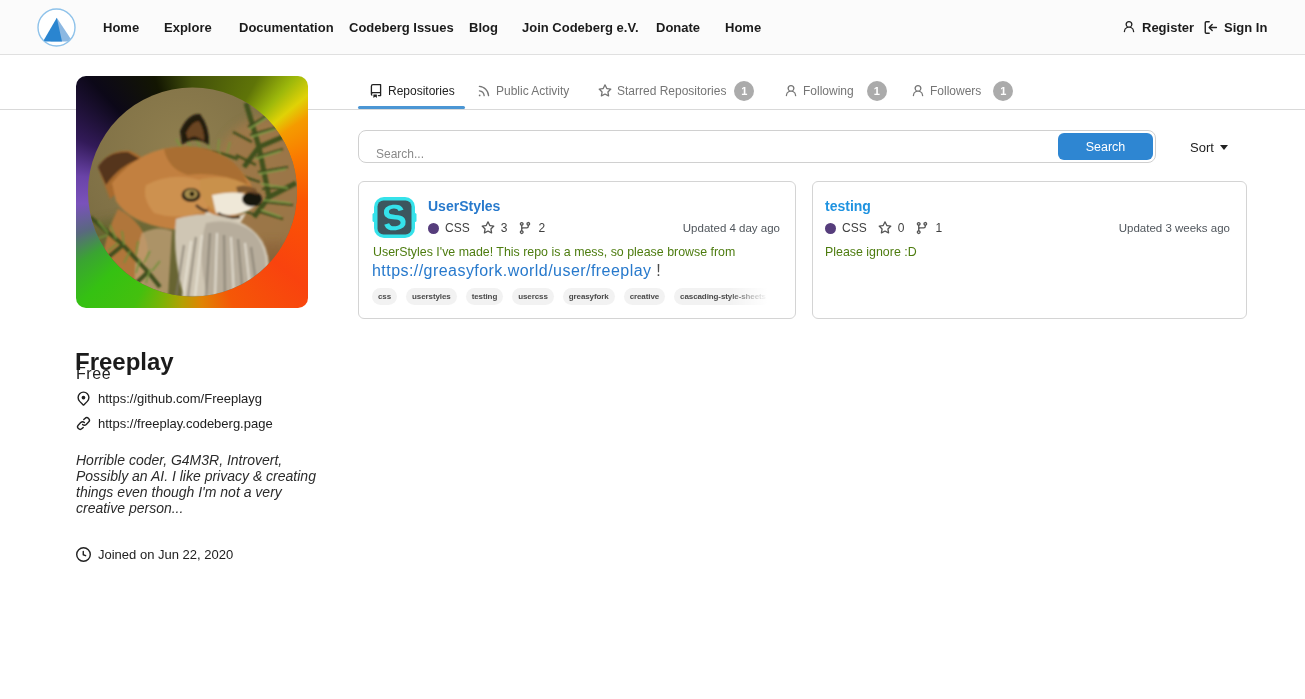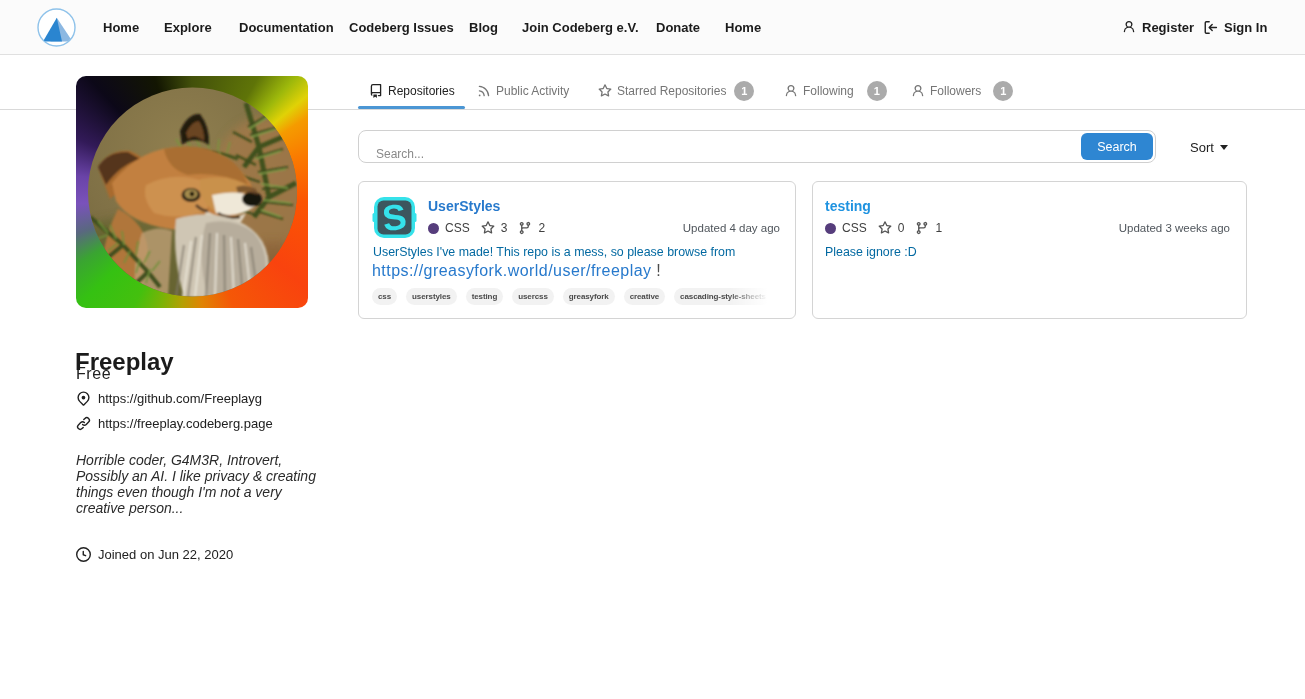--- a/index.html
+++ b/index.html
@@ -16,33 +16,33 @@
 #tabline { position:absolute; left:0; top:108.5px; width:1305px; height:1px; background:#d9d9d9; }
 #tabunderline { position:absolute; left:358px; top:106px; width:107px; height:3.2px; background:#4b96d4; border-radius:2px; }
 .tab { position:absolute; top:82px; height:18px; display:flex; align-items:center; font-size:12px; color:#757575; white-space:nowrap; }
 .tab.active { color:#212121; }
 .tab svg { margin-right:5px; }
 .badge { display:inline-block; margin-left:8px; width:20px; height:20px; border-radius:10px; background:#ababab; color:#fff; font-size:11px; font-weight:bold; text-align:center; line-height:20px; }
 
 
 #searchwrap { position:absolute; left:358px; top:130px; width:798px; height:33px; background:#fff; border:1px solid #d0d0d0; border-radius:8px; }
 #searchph { position:absolute; left:17px; top:10px; font-size:12px; color:#8a8a8a;margin-top:6px; }
-#searchbtn { position:absolute; right:2px; top:2px; bottom:2px; width:72px; background:#2e86d2; border-radius:6px; color:#fff; font-size:12.5px; display:flex; align-items:center; justify-content:center; }
+#searchbtn { position:absolute; right:2px; top:2px; bottom:2px; width:95px; background:#2e86d2; border-radius:6px; color:#fff; font-size:12.5px; display:flex; align-items:center; justify-content:center; }
 #sort { position:absolute; left:1190px; top:140px; font-size:13px; color:#212121; }
 #sortcaret { position:absolute; left:1220px; top:145px; width:0; height:0; border-left:4px solid transparent; border-right:4px solid transparent; border-top:5px solid #212121; }
 
 
 .card { position:absolute; top:181px; height:138px; background:#fff; border:1px solid #d4d4d4; border-radius:6px; }
 #card1 { left:358px; width:438px; }
 #card2 { left:812px; width:435px; }
 .rtitle { position:absolute; font-size:14px; font-weight:bold; }
 .meta { position:absolute; display:flex; align-items:center; font-size:12px; color:#404040; }
 .dot { width:11px; height:11px; border-radius:50%; background:#563d7c; }
 .updated { position:absolute; font-size:11.5px; color:#50565c; }
-.desc { position:absolute; font-size:12.4px; color:#0369a1; }
+.desc { position:absolute; font-size:12.4px; color:#4d7c0f; }
 .desc2 { position:absolute; font-size:16px; letter-spacing:0.45px; color:#4c4c4c; }
 .desc2 a { color:#2779cc; text-decoration:none; }
 .topics { position:absolute; left:372px; top:287.5px; width:408px; height:17px; display:flex; gap:9px; overflow:hidden; }
 .pill { flex:0 0 auto; height:17px; border-radius:9px; background:#f2f2f2; color:#4a4a4a; font-size:8px; font-weight:bold; letter-spacing:-0.1px; line-height:17px; padding:0 6px; }
 
 
 #avatar { position:absolute; left:76px; top:76px; width:232px; height:232px; border-radius:10px;
   background:conic-gradient(from 0deg at 50% 50%,
     #42500a 0deg, #5f7408 30deg, #9db80b 42deg, #e0d206 50deg,
     #f59b00 57deg, #fa7a00 72deg, #fb5502 95deg, #f9430e 130deg,

